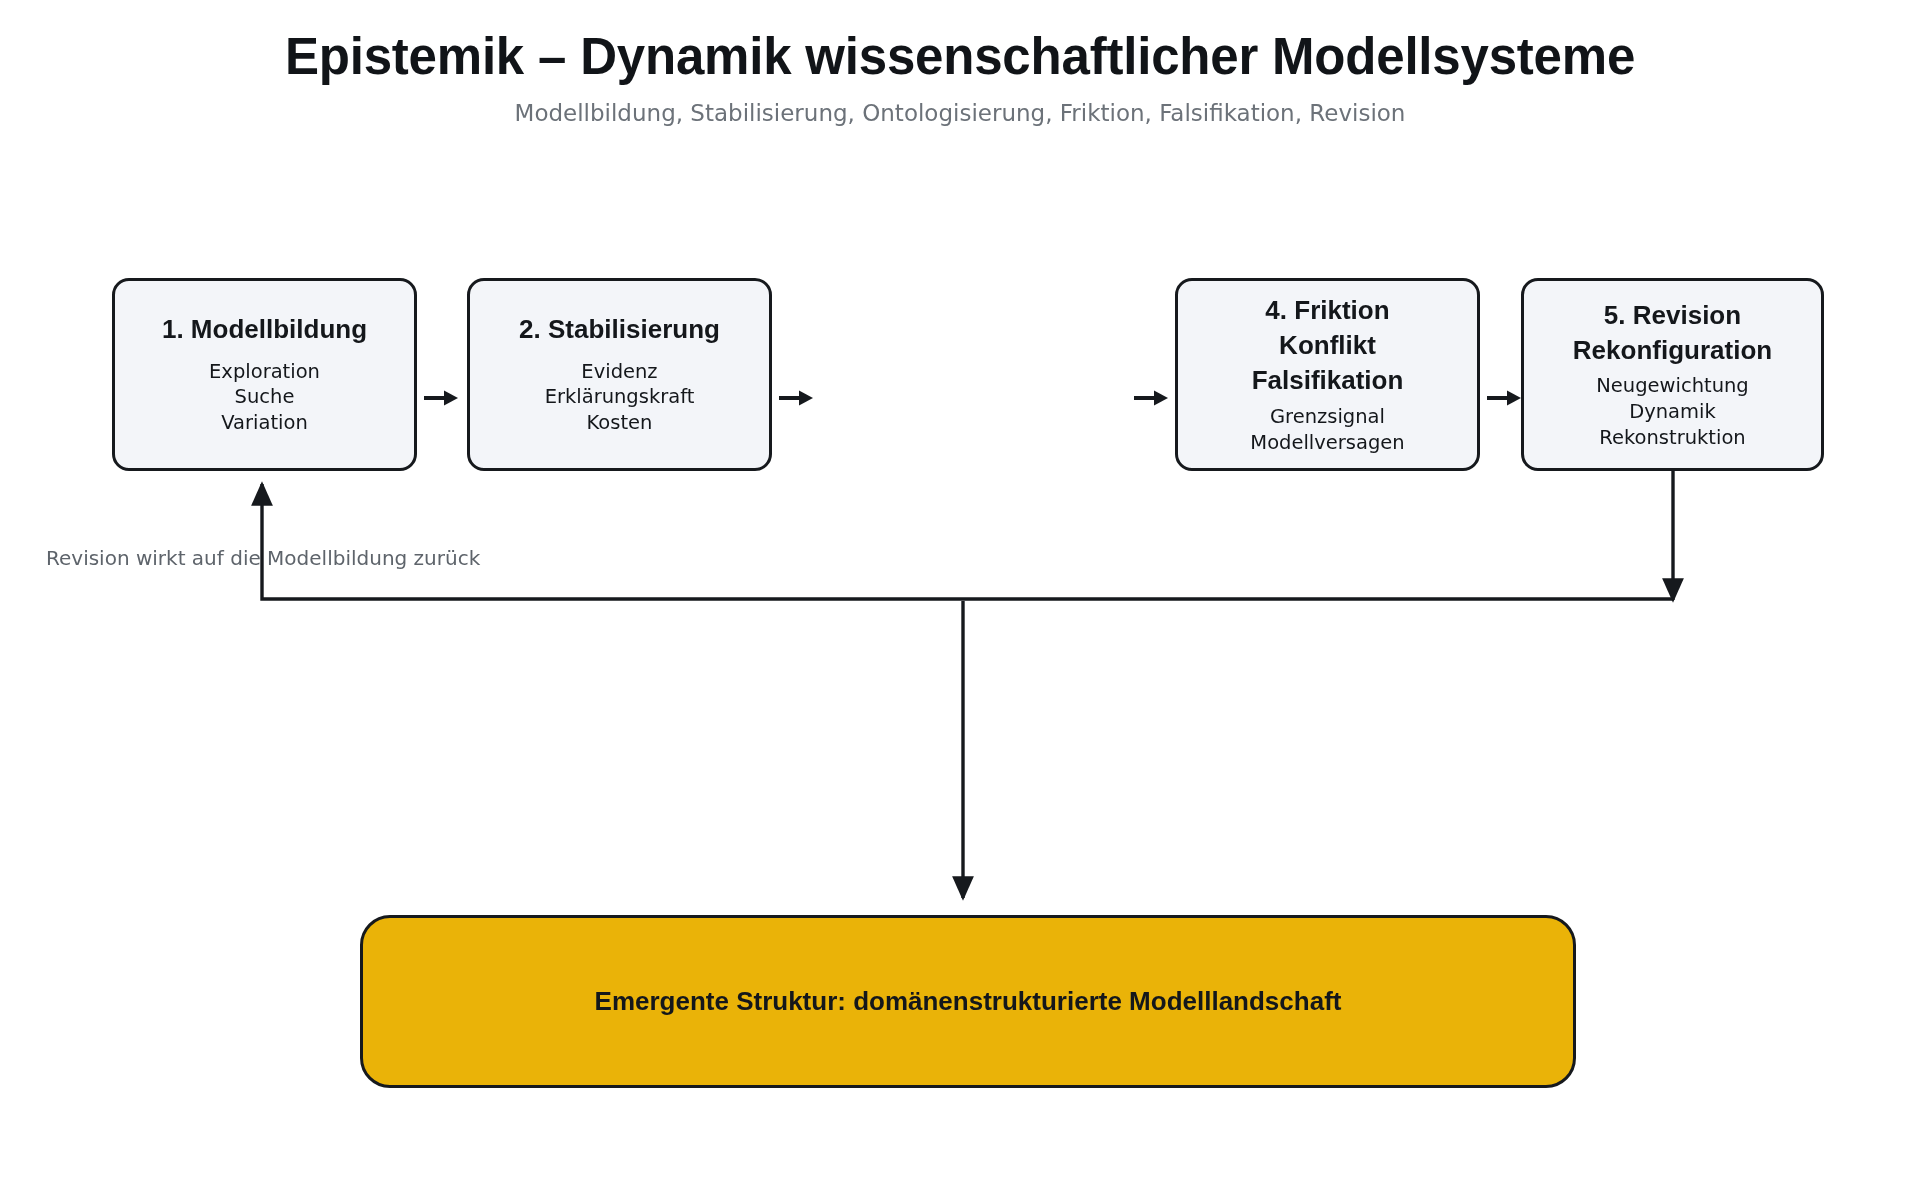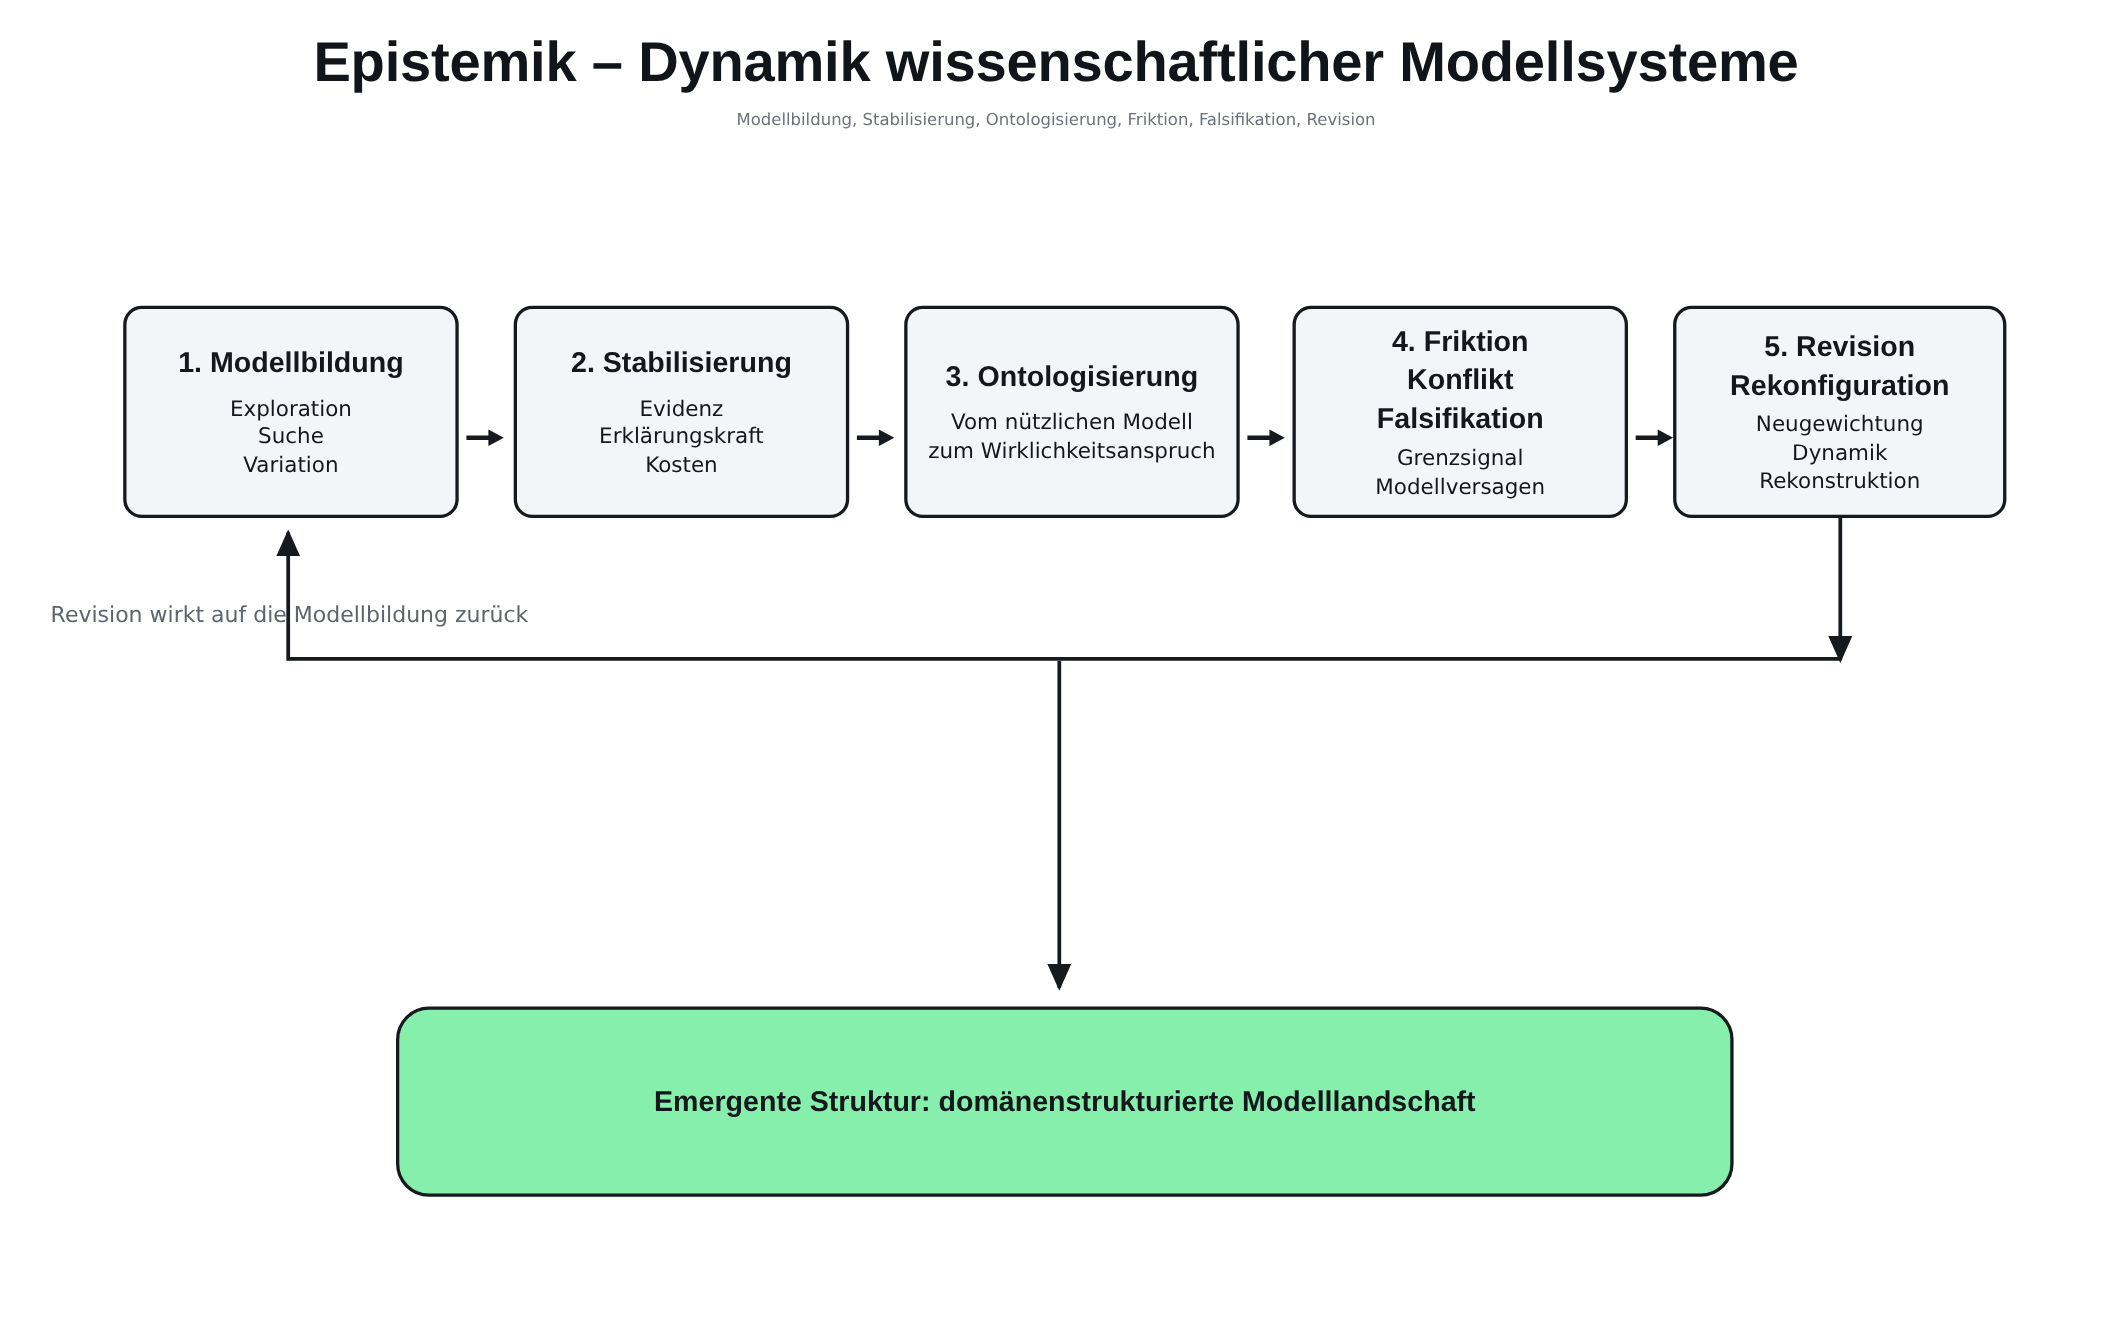--- a/index.html
+++ b/index.html
@@ -33,21 +33,21 @@
     padding-top: 27px;
     font-size: 51px;
     font-weight: bold;
     color: #111418;
     letter-spacing: -0.2px;
     font-family: "Liberation Sans", sans-serif;
   }
   #subtitle {
     margin: 0;
     padding-top: 14px;
-    font-size: 15px;
+    font-size: 23px;
     font-weight: normal;
     color: #6c7279;
     font-family: "DejaVu Sans", sans-serif;
   }
 
   
   #stage-row {
     position: absolute;
     top: 278px;
     left: 112px;
@@ -131,21 +131,21 @@
   }
 
   
   #emergent-box {
     position: absolute;
     top: 915px;
     left: 360px;
     width: 1216px;
     height: 173px;
     box-sizing: border-box;
-    background: #86efac;
+    background: #eab308;
     border: 3px solid #16191d;
     border-radius: 30px;
     display: flex;
     flex-direction: column;
     align-items: center;
     justify-content: center;
   }
   #emergent-title {
     font-size: 26px;
     font-weight: bold;
@@ -194,25 +194,20 @@
 Variation</div>
     </div>
 
     <div class="stage-box" id="box-2">
       <div class="stage-title">2. Stabilisierung</div>
       <div class="stage-body">Evidenz
 Erklärungskraft
 Kosten</div>
     </div>
 
-    <div class="stage-box" id="box-3">
-      <div class="stage-title">3. Ontologisierung</div>
-      <div class="stage-body">Vom nützlichen Modell
-zum Wirklichkeitsanspruch</div>
-    </div>
 
     <div class="stage-box tight" id="box-4">
       <div class="stage-title">4. Friktion
 Konflikt
 Falsifikation</div>
       <div class="stage-body">Grenzsignal
 Modellversagen</div>
     </div>
 
     <div class="stage-box tight" id="box-5">

